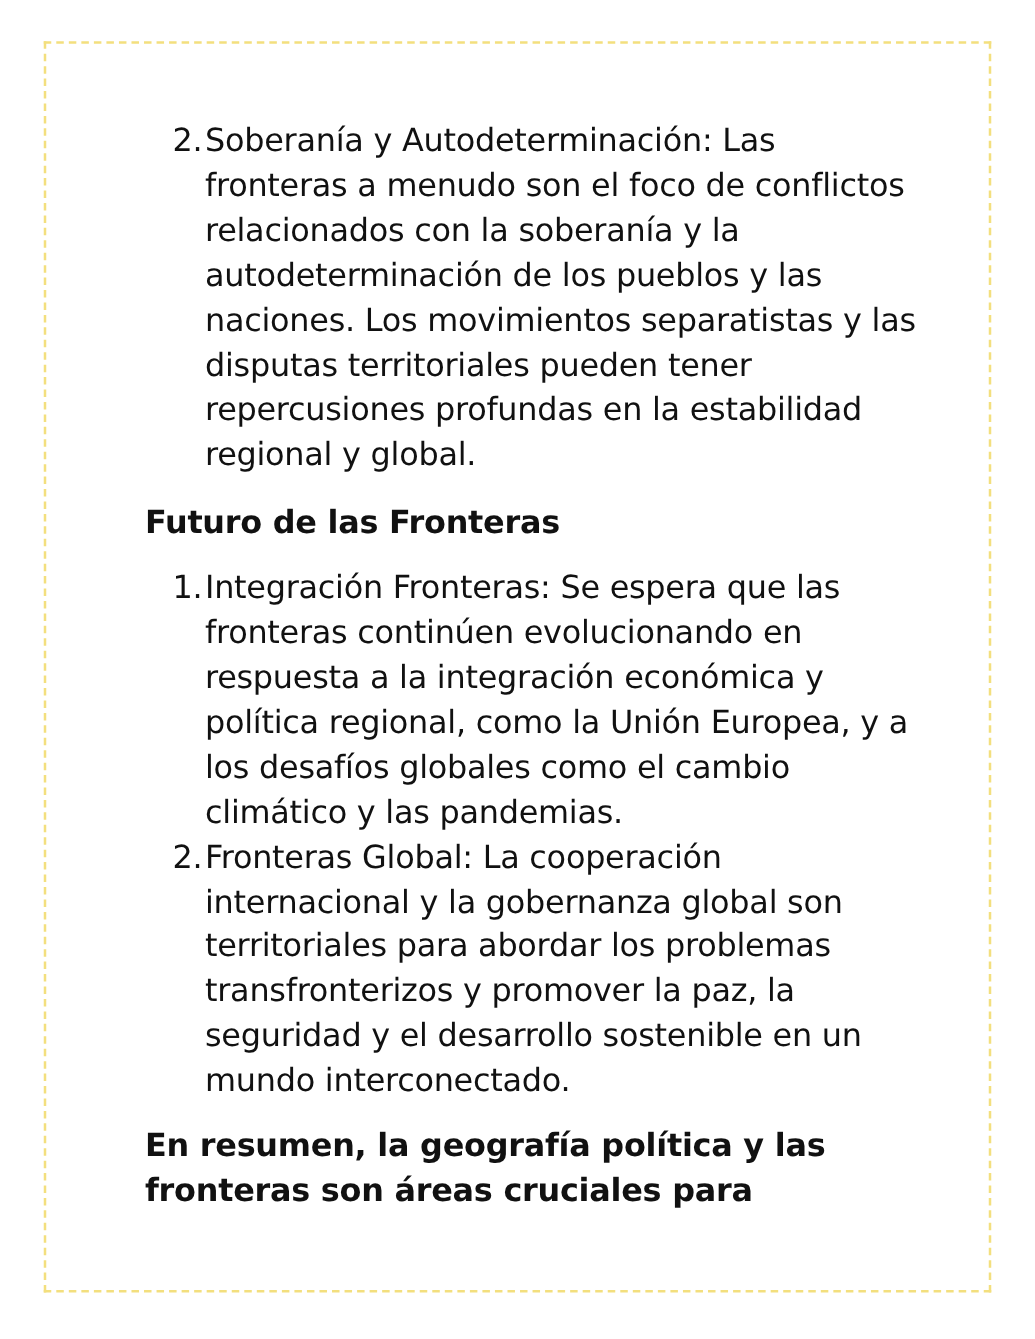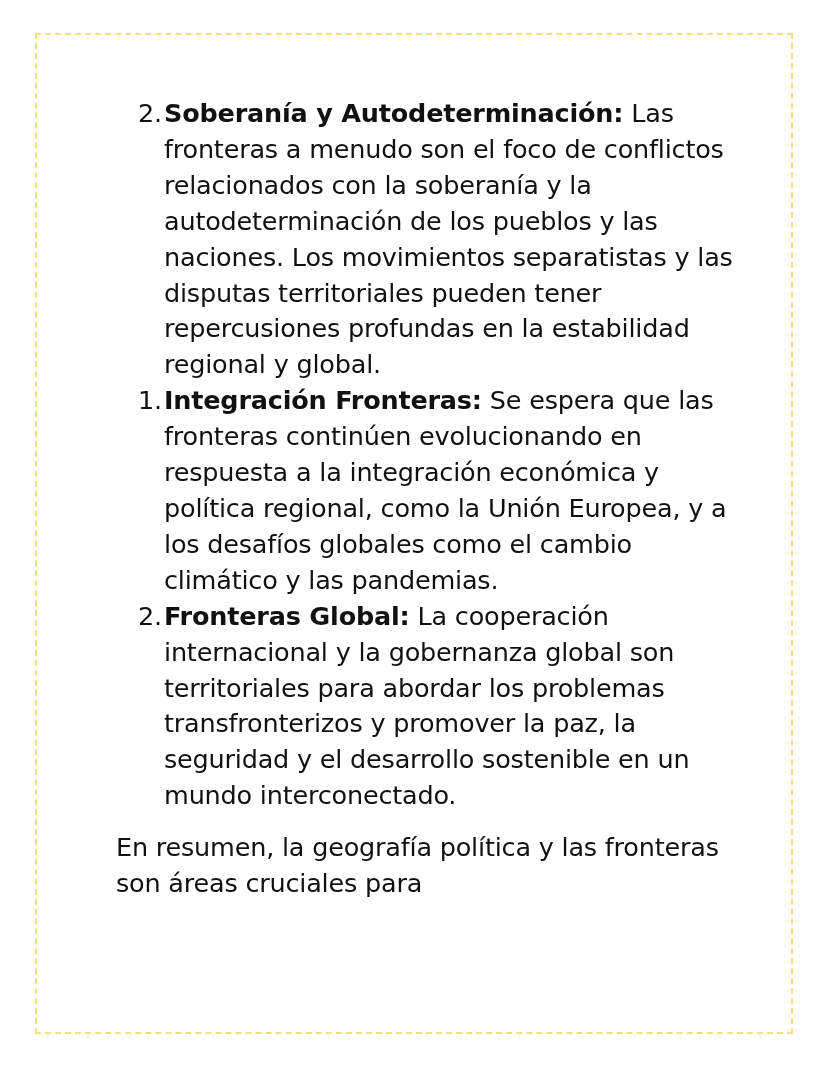--- a/index.html
+++ b/index.html
@@ -41,45 +41,47 @@
     ol.list li {
       position: relative;
       padding-left: 48px;
       margin: 0;
     }
     ol.list li .num {
       position: absolute;
       left: 22px;
       top: 0;
     }
-    .bold { font-weight: bold; text-align: right; }
+    .bold { font-weight: normal; text-align: right; }
     .heading {
       font-weight: bold;
       margin: 18px 0 16px 0;
     }
     .para {
       margin-top: 16px;
+      font-weight: bold;
     }
     .list-a { margin: 0; }
     .list-b { margin: 0; }
   </style>
 </head>
 <body>
 
 <div class="page-frame"></div>
 
 <div class="content">
 
   <ol class="list list-a">
     <li>
       <span class="num">2.</span>
       <span class="bold">Soberanía y Autodeterminación:</span><span> Las fronteras a menudo son el foco de conflictos relacionados con la soberanía y la autodeterminación de los pueblos y las naciones. Los movimientos separatistas y las disputas territoriales pueden tener repercusiones profundas en la estabilidad regional y global.</span>
     </li>
   </ol>
 
+  <div class="heading">Futuro de las Fronteras</div>
 
   <ol class="list list-b">
     <li>
       <span class="num">1.</span>
       <span class="bold">Integración Fronteras:</span><span> Se espera que las fronteras continúen evolucionando en respuesta a la integración económica y política regional, como la Unión Europea, y a los desafíos globales como el cambio climático y las pandemias.</span>
     </li>
     <li>
       <span class="num">2.</span>
       <span class="bold">Fronteras Global:</span><span> La cooperación internacional y la gobernanza global son territoriales para abordar los problemas transfronterizos y promover la paz, la seguridad y el desarrollo sostenible en un mundo interconectado.</span>
     </li>

